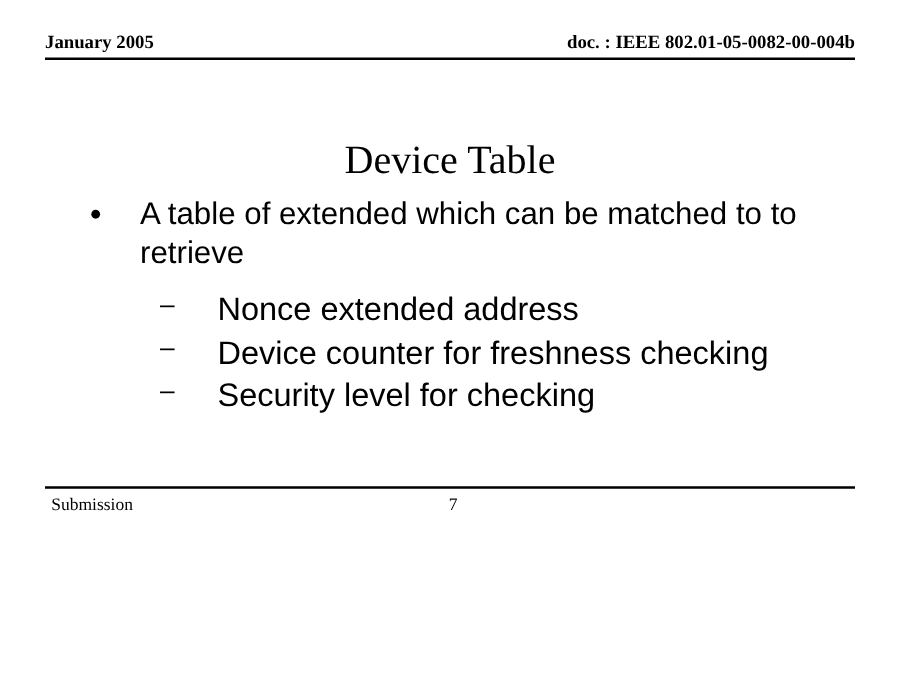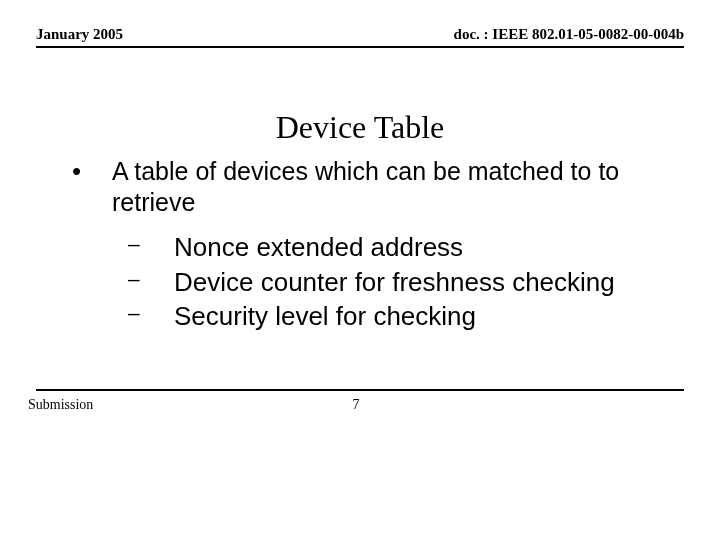--- a/index.html
+++ b/index.html
@@ -12,42 +12,42 @@
     .title { position: absolute; top: 82px; left: 0; right: 0; text-align: center; font-size: 32px; font-family: "Times New Roman", Times, serif; margin-top: 27px; }
     .content { position: absolute; top: 156px; left: 72px; right: 40px; font-family: Arial, Helvetica, sans-serif; }
     .bullet-row { display: flex; align-items: flex-start; }
     .bullet-marker { font-size: 26px; width: 40px; flex-shrink: 0; line-height: 1.2; }
     .bullet-text { font-size: 25px; line-height: 1.22; }
     .sublist { margin-top: 14px; margin-left: 56px; }
     .sub-row { display: flex; align-items: flex-start; margin-bottom: 2px; }
     .sub-marker { font-size: 21px; width: 46px; flex-shrink: 0; line-height: 1.25; }
     .sub-text { font-size: 26px; line-height: 1.25; }
     .footer-rule { position: absolute; bottom: 36px; left: 36px; right: 36px; border-top: 2px solid #000; }
-    .footer-row { position: absolute; bottom: 14px; left: 28px; right: 36px; display: flex; justify-content: space-between; align-items: flex-end; font-family: "Times New Roman", Times, serif; }
+    .footer-row { position: absolute; bottom: 14px; left: 41px; right: 36px; display: flex; justify-content: space-between; align-items: flex-end; font-family: "Times New Roman", Times, serif; }
     .footer-left { font-size: 14px; }
     .footer-center { position: absolute; left: 50%; transform: translateX(-50%); font-size: 14px; }
     .footer-right { font-size: 14px; }
   </style>
 </head>
 <body>
 
 <div class="slide">
 
   <div class="header-row">
     <div class="header-left">January 2005</div>
     <div class="header-right">doc. : IEEE 802.01-05-0082-00-004b</div>
   </div>
   <div class="header-rule"></div>
 
   <div class="title">Device Table</div>
 
   <div class="content">
     <div class="bullet-row">
       <div class="bullet-marker">•</div>
-      <div class="bullet-text">A table of devices which can be matched to to retrieve</div>
+      <div class="bullet-text">A table of extended which can be matched to to retrieve</div>
     </div>
     <div class="sublist">
       <div class="sub-row">
         <div class="sub-marker">–</div>
         <div class="sub-text">Nonce extended address</div>
       </div>
       <div class="sub-row">
         <div class="sub-marker">–</div>
         <div class="sub-text">Device counter for freshness checking</div>
       </div>

